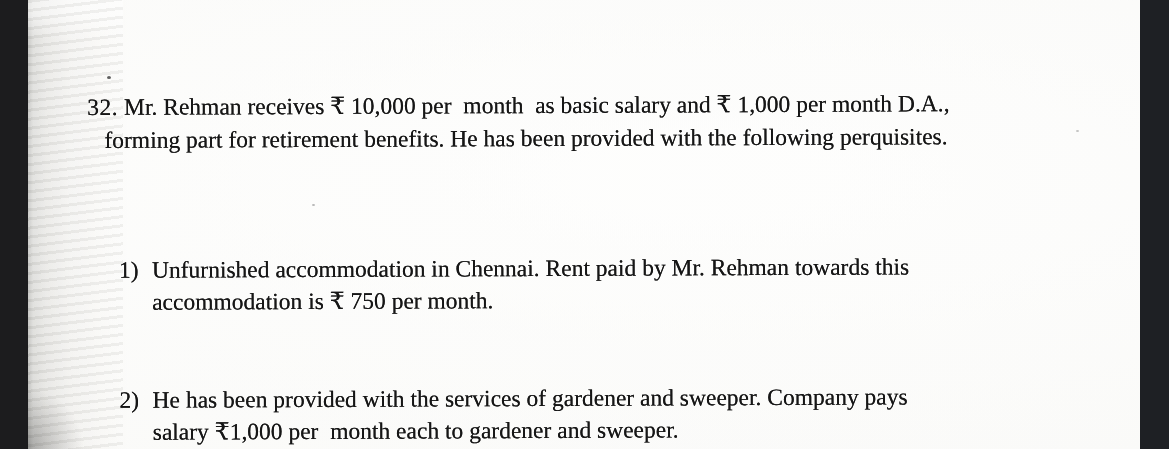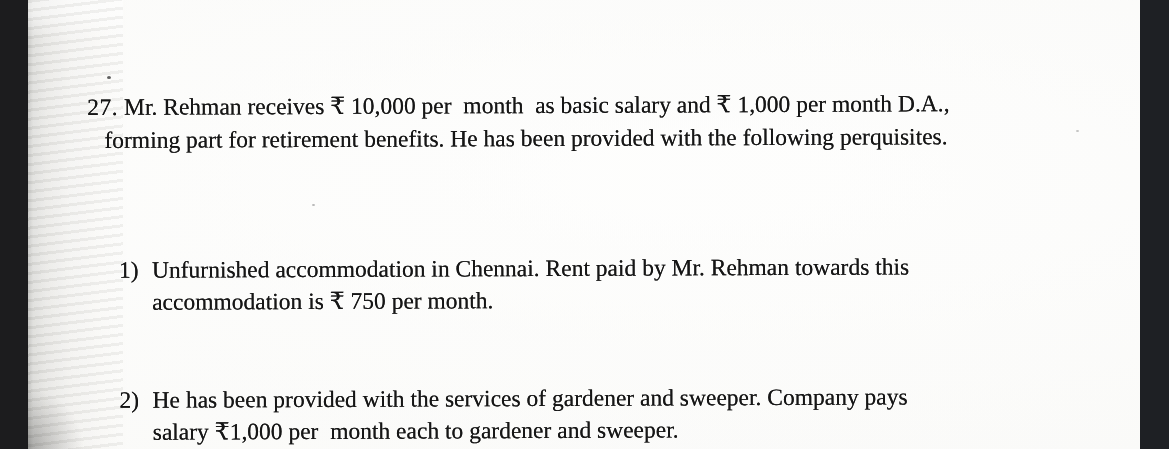--- a/index.html
+++ b/index.html
@@ -69,21 +69,21 @@
   .speck-3 { left: 1076px; top: 130px; width: 3px; height: 2px; opacity: 0.3; }
 </style>
 </head>
 <body>
 
 <div class="stage">
   <div class="bar-left"></div>
   <div class="paper"></div>
 
   <div class="content">
-    <div class="q-intro"><span class="q-num">27.</span> <span>Mr. Rehman receives ₹ 10,000 per  month  as basic salary and ₹ 1,000 per month D.A.,
+    <div class="q-intro"><span class="q-num">32.</span> <span>Mr. Rehman receives ₹ 10,000 per  month  as basic salary and ₹ 1,000 per month D.A.,
 forming part for retirement benefits. He has been provided with the following perquisites.</span></div>
 
     <div class="item">
       <span class="item-marker">1)</span>
       <span class="item-text">Unfurnished accommodation in Chennai. Rent paid by Mr. Rehman towards this
 accommodation is ₹ 750 per month.</span>
     </div>
     <div class="item">
       <span class="item-marker">2)</span>
       <span class="item-text">He has been provided with the services of gardener and sweeper. Company pays

